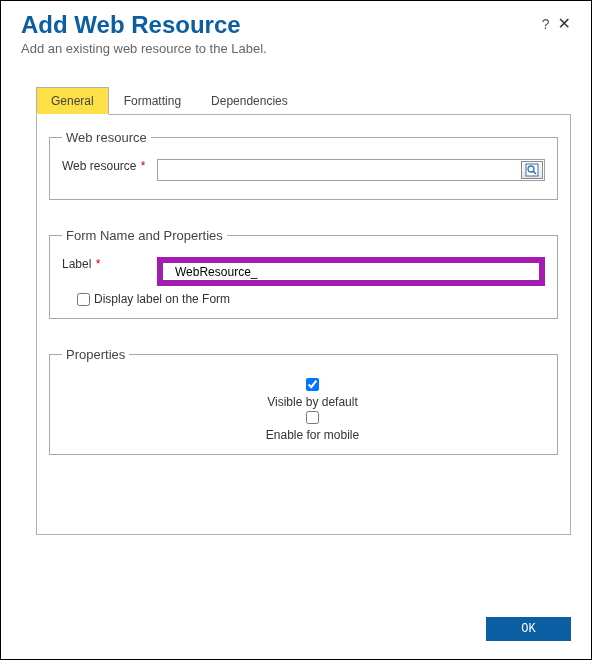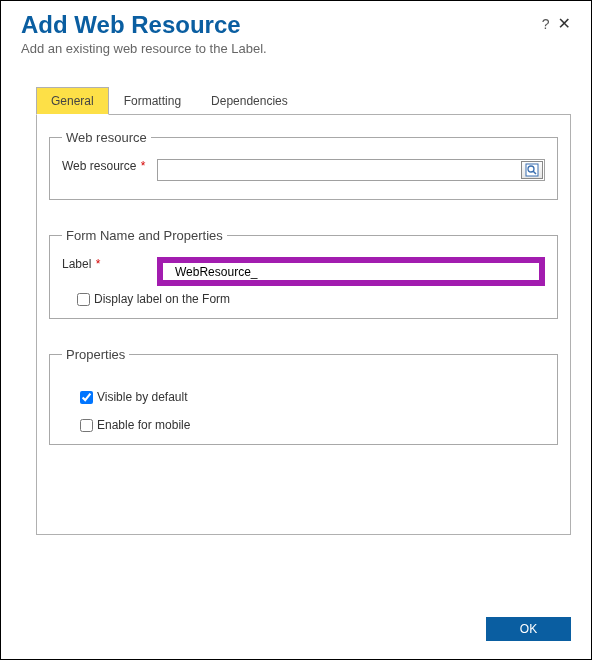--- a/index.html
+++ b/index.html
@@ -140,27 +140,28 @@
       margin-top: 0;
       padding-left: 15px;
       font-size: 12px;
       color: #333;
       gap: 4px;
     }
     .checkbox-row input[type="checkbox"] {
       width: 13px;
       height: 13px;
     }
-    .visibility-checks .checkbox-row { padding-left: 18px; margin-top: 14px; }
+    .visibility-checks .checkbox-row { padding-left: 18px; margin-top: 2px; flex-direction: column; }
     .dialog-footer {
       position: absolute;
       bottom: 18px;
       right: 20px;
       display: flex;
       gap: 8px;
+      font-family: Liberation Mono, monospace;
     }
     .btn {
       min-width: 85px;
       height: 24px;
       font-size: 12px;
       font-family: inherit;
       cursor: pointer;
       border: 1px solid #0a5ea1;
       background: #fff;
       color: #333;

